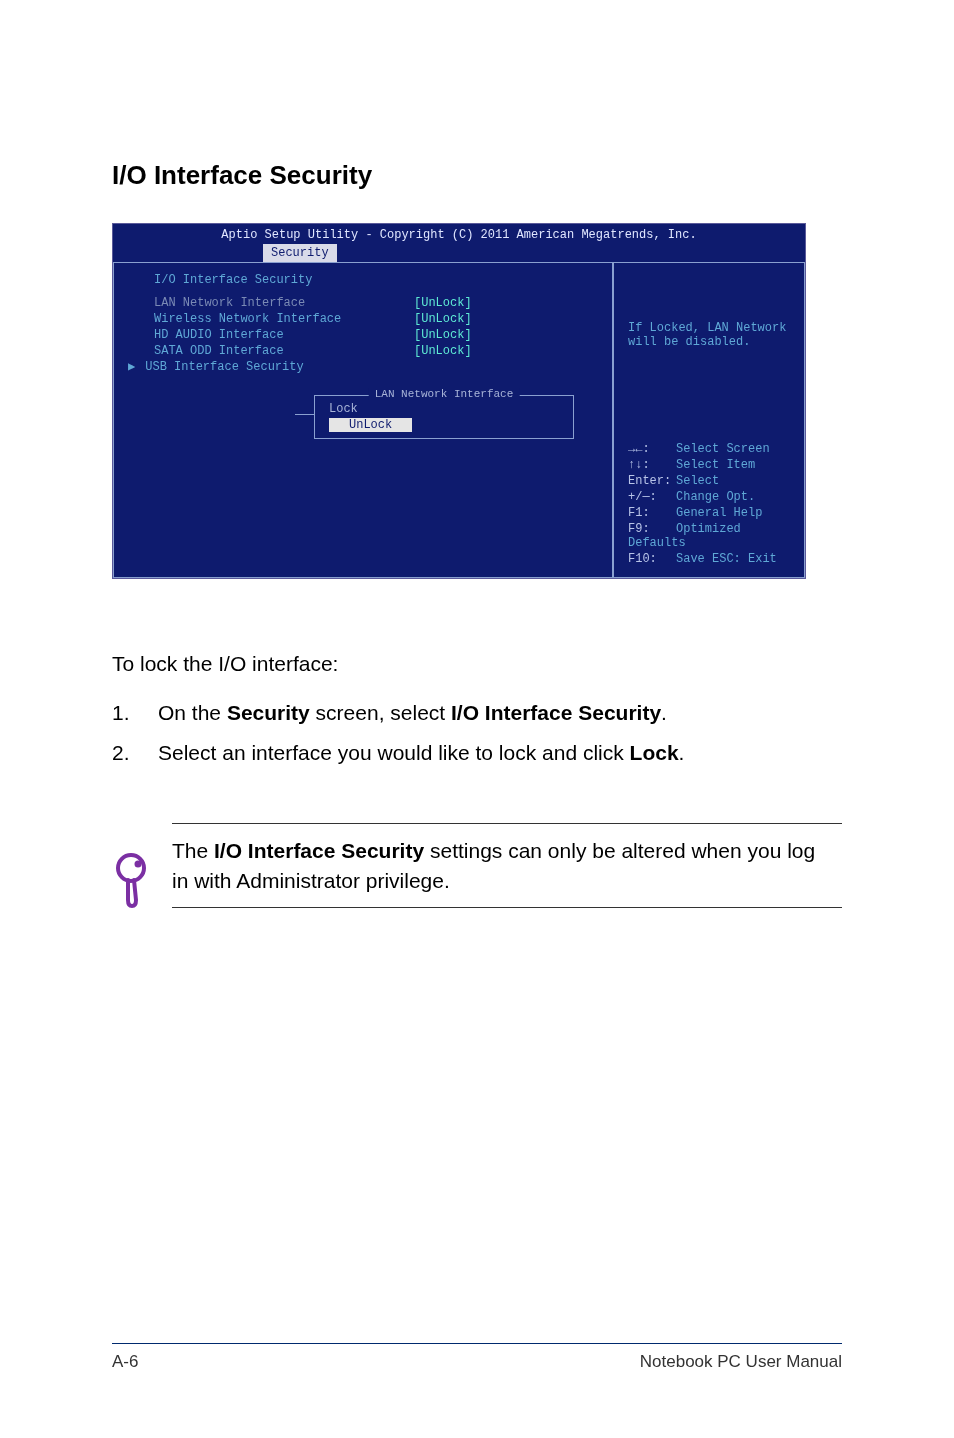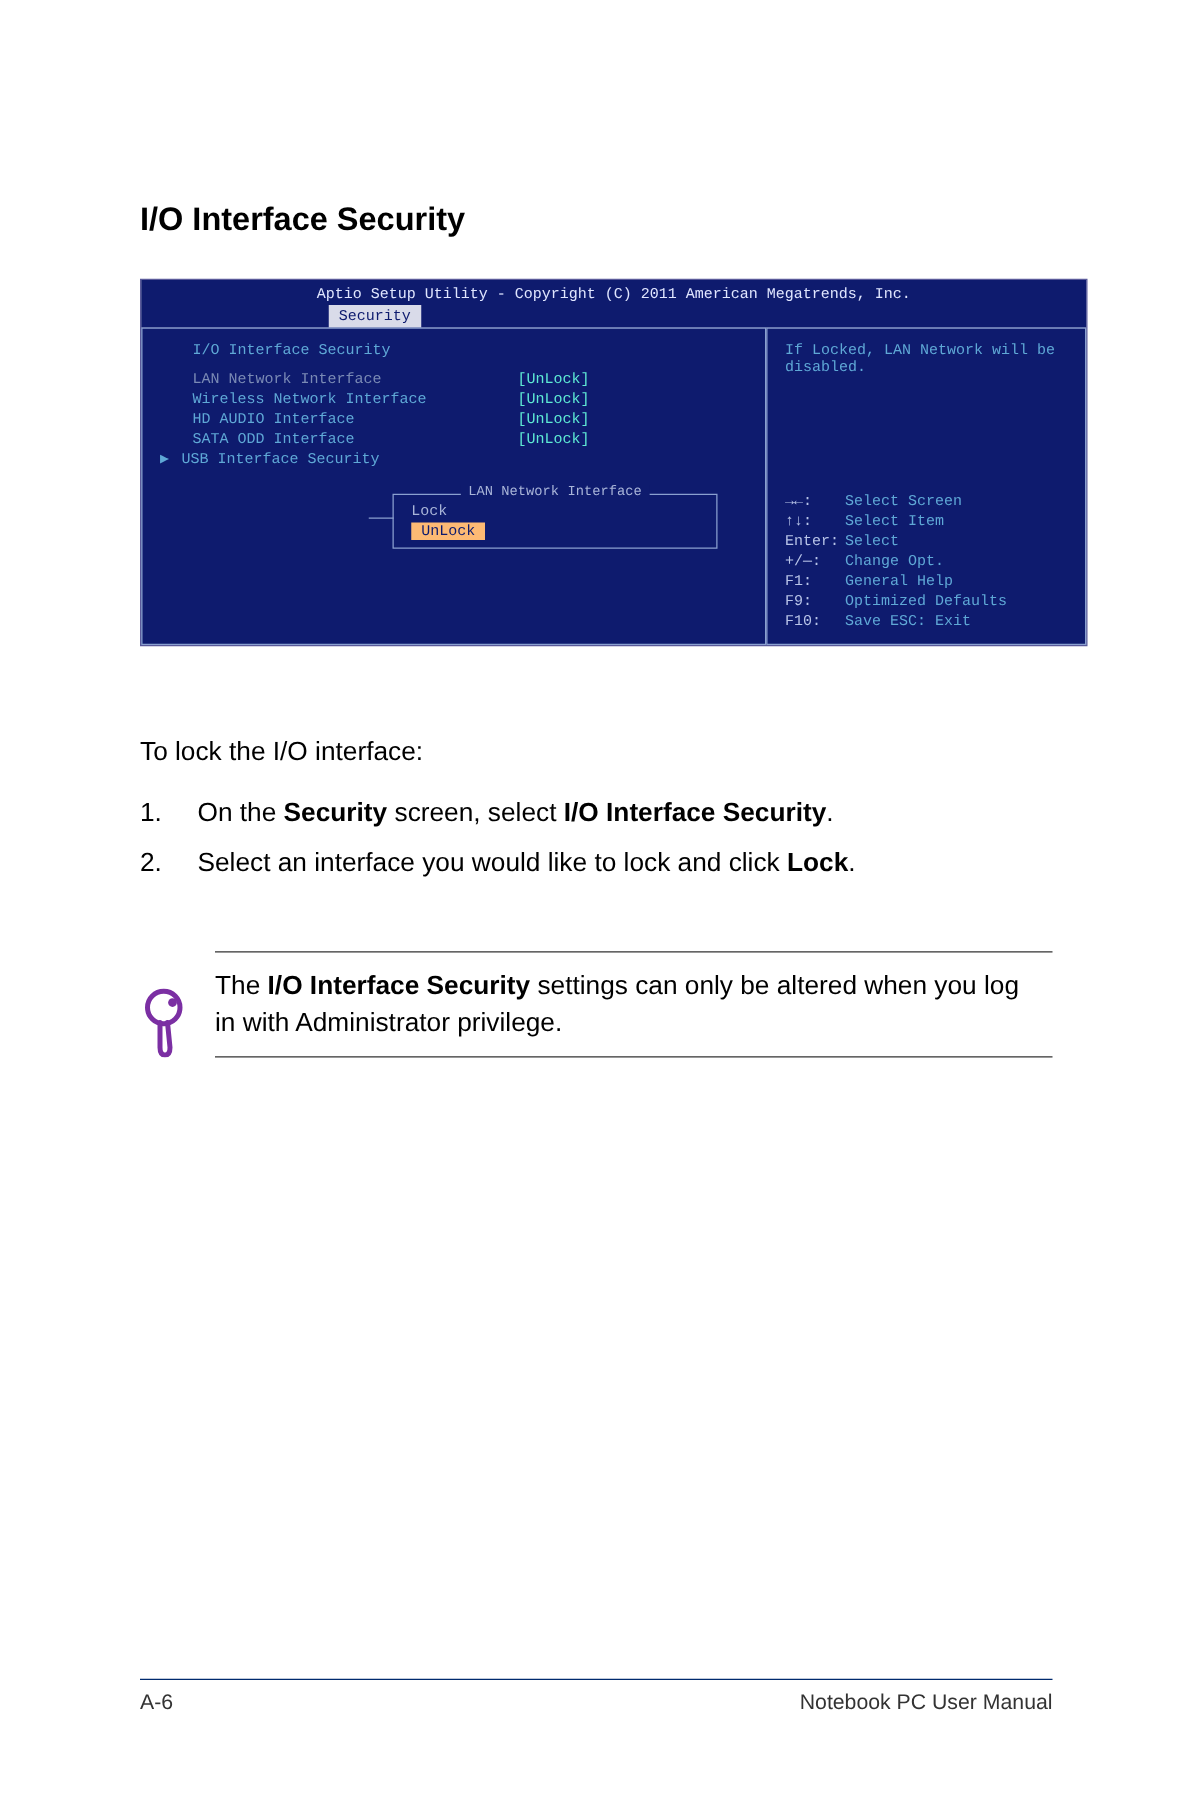--- a/index.html
+++ b/index.html
@@ -15,21 +15,21 @@
     padding: 160px 112px 0 112px;
   }
   .section-heading {
     font-size: 26px;
     font-weight: bold;
     color: #000;
     margin-bottom: 32px;
   }
   .bios-box {
     border: 1px solid #5a5a9a;
-    width: 758px;
+    width: 694px;
     margin-bottom: 70px;
     font-family: "Courier New", monospace;
     font-size: 12px;
   }
   .bios-header {
     background: #0e1b6e;
     color: #e0e6ff;
     text-align: center;
     padding: 4px 0 0 0;
     font-size: 12px;
@@ -58,21 +58,21 @@
     padding: 10px 0 30px 0;
     position: relative;
   }
   .bios-right {
     flex: 1;
     border: 1px solid #8aa0d0;
     border-left: 1px solid #8aa0d0;
     padding: 10px 10px 10px 14px;
     color: #b8c4e8;
   }
-  .bios-right .help-top { color: #5fa8d6; }
+  .bios-right .help-top { color: #5fa8d6; margin-top: 48px; }
   .bios-item { display: flex; padding: 1px 0 1px 40px; }
   .bios-item .label { flex: 0 0 260px; }
   .bios-item .value { color: #5eead4; }
   .sec-heading-item { color: #5fa8d6; padding-left: 40px; padding-bottom: 8px; }
   .dim { color: #7a8ab5; }
   .blue-text { color: #5fa8d6; }
   .usb-row { display: flex; align-items: center; padding-left: 14px; color: #5fa8d6; }
   .caret { color: #5fa8d6; margin-right: 10px; font-size: 12px; }
   .popup-box {
     position: absolute;
@@ -92,21 +92,21 @@
     font-size: 11px;
     white-space: nowrap;
   }
   .popup-line-connector {
     position: absolute;
     left: -20px; top: 18px;
     width: 20px; height: 1px;
     background: #8aa0d0;
   }
   .popup-opt { padding: 2px 14px; color: #a8b4d8; }
-  .popup-opt.selected { background: #fdba74; color: #0e1b6e; display: inline-block; margin-left: 14px; padding: 0 8px; }
+  .popup-opt.selected { background: #e5e5e5; color: #0e1b6e; display: inline-block; margin-left: 14px; padding: 0 20px; }
   .key-help { color: #5fa8d6; }
   .key-help .key { color: #b8c4e8; display: inline-block; width: 48px; }
   .key-help .row { padding: 1px 0; }
   .bios-footer {
     background: #0e1b6e; color: #d0d8f0;
     text-align: center; padding: 4px 0;
     border-top: 1px solid #8aa0d0;
     font-size: 11px;
   }
   .body-text { font-size: 21px; color: #000; line-height: 1.45; margin-bottom: 14px; }

